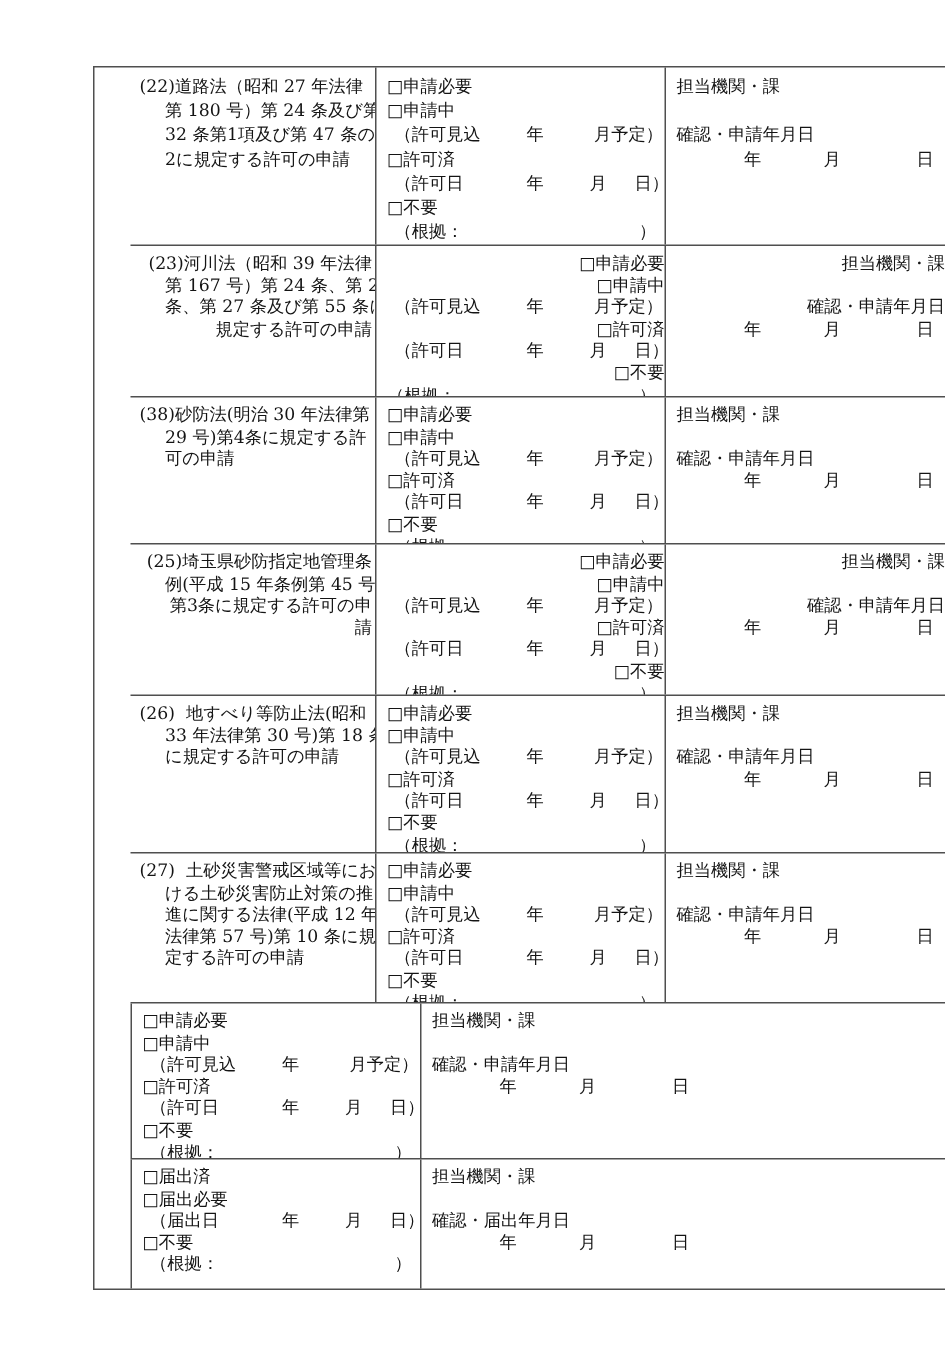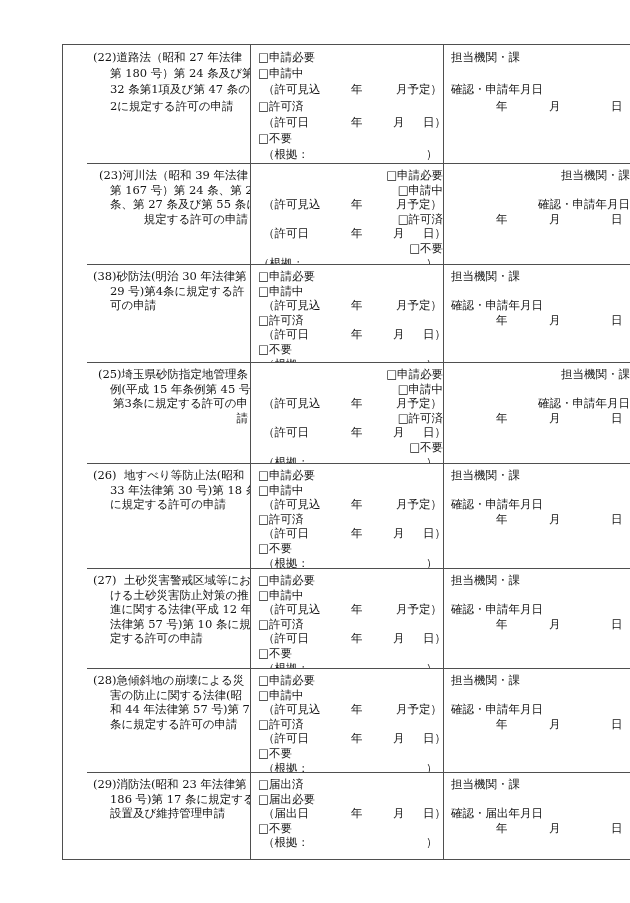--- a/index.html
+++ b/index.html
@@ -162,48 +162,37 @@
           <div class="line"><span class="pos" style="left: 12px;">（根拠：</span><span class="pos" style="left: 175px;">）</span></div>
         </div>
         <div class="cell agency">
           <div class="line check-pad">担当機関・課</div>
           <div class="line"></div>
           <div class="line check-pad">確認・申請年月日</div>
           <div class="line"><span class="pos" style="left: 52px;">年</span><span class="pos" style="left: 105px;">月</span><span class="pos" style="left: 167px;">日</span></div>
         </div>
       </div>
       <div class="row" style="height: 104px;">
-        <div class="cell title">
-          <div class="line">(28)急傾斜地の崩壊による災</div>
-          <div class="line">害の防止に関する法律(昭</div>
-          <div class="line">和 44 年法律第 57 号)第 7</div>
-          <div class="line">条に規定する許可の申請</div>
-        </div>
         <div class="cell status">
           <div class="line check-pad"><span>□</span><span>申請必要</span></div>
           <div class="line check-pad"><span>□</span><span>申請中</span></div>
           <div class="line"><span class="pos" style="left: 12px;">（許可見込</span><span class="pos" style="left: 100px;">年</span><span class="pos" style="left: 145px;">月予定）</span></div>
           <div class="line check-pad"><span>□</span><span>許可済</span></div>
           <div class="line"><span class="pos" style="left: 12px;">（許可日</span><span class="pos" style="left: 100px;">年</span><span class="pos" style="left: 142px;">月</span><span class="pos" style="left: 172px;">日）</span></div>
           <div class="line check-pad"><span>□</span><span>不要</span></div>
           <div class="line"><span class="pos" style="left: 12px;">（根拠：</span><span class="pos" style="left: 175px;">）</span></div>
         </div>
         <div class="cell agency">
           <div class="line check-pad">担当機関・課</div>
           <div class="line"></div>
           <div class="line check-pad">確認・申請年月日</div>
           <div class="line"><span class="pos" style="left: 52px;">年</span><span class="pos" style="left: 105px;">月</span><span class="pos" style="left: 167px;">日</span></div>
         </div>
       </div>
       <div class="row" style="height: 87px;">
-        <div class="cell title">
-          <div class="line">(29)消防法(昭和 23 年法律第</div>
-          <div class="line">186 号)第 17 条に規定する</div>
-          <div class="line">設置及び維持管理申請</div>
-        </div>
         <div class="cell status">
           <div class="line check-pad"><span>□</span><span>届出済</span></div>
           <div class="line check-pad"><span>□</span><span>届出必要</span></div>
           <div class="line"><span class="pos" style="left: 12px;">（届出日</span><span class="pos" style="left: 100px;">年</span><span class="pos" style="left: 142px;">月</span><span class="pos" style="left: 172px;">日）</span></div>
           <div class="line check-pad"><span>□</span><span>不要</span></div>
           <div class="line"><span class="pos" style="left: 12px;">（根拠：</span><span class="pos" style="left: 175px;">）</span></div>
         </div>
         <div class="cell agency">
           <div class="line check-pad">担当機関・課</div>
           <div class="line"></div>

